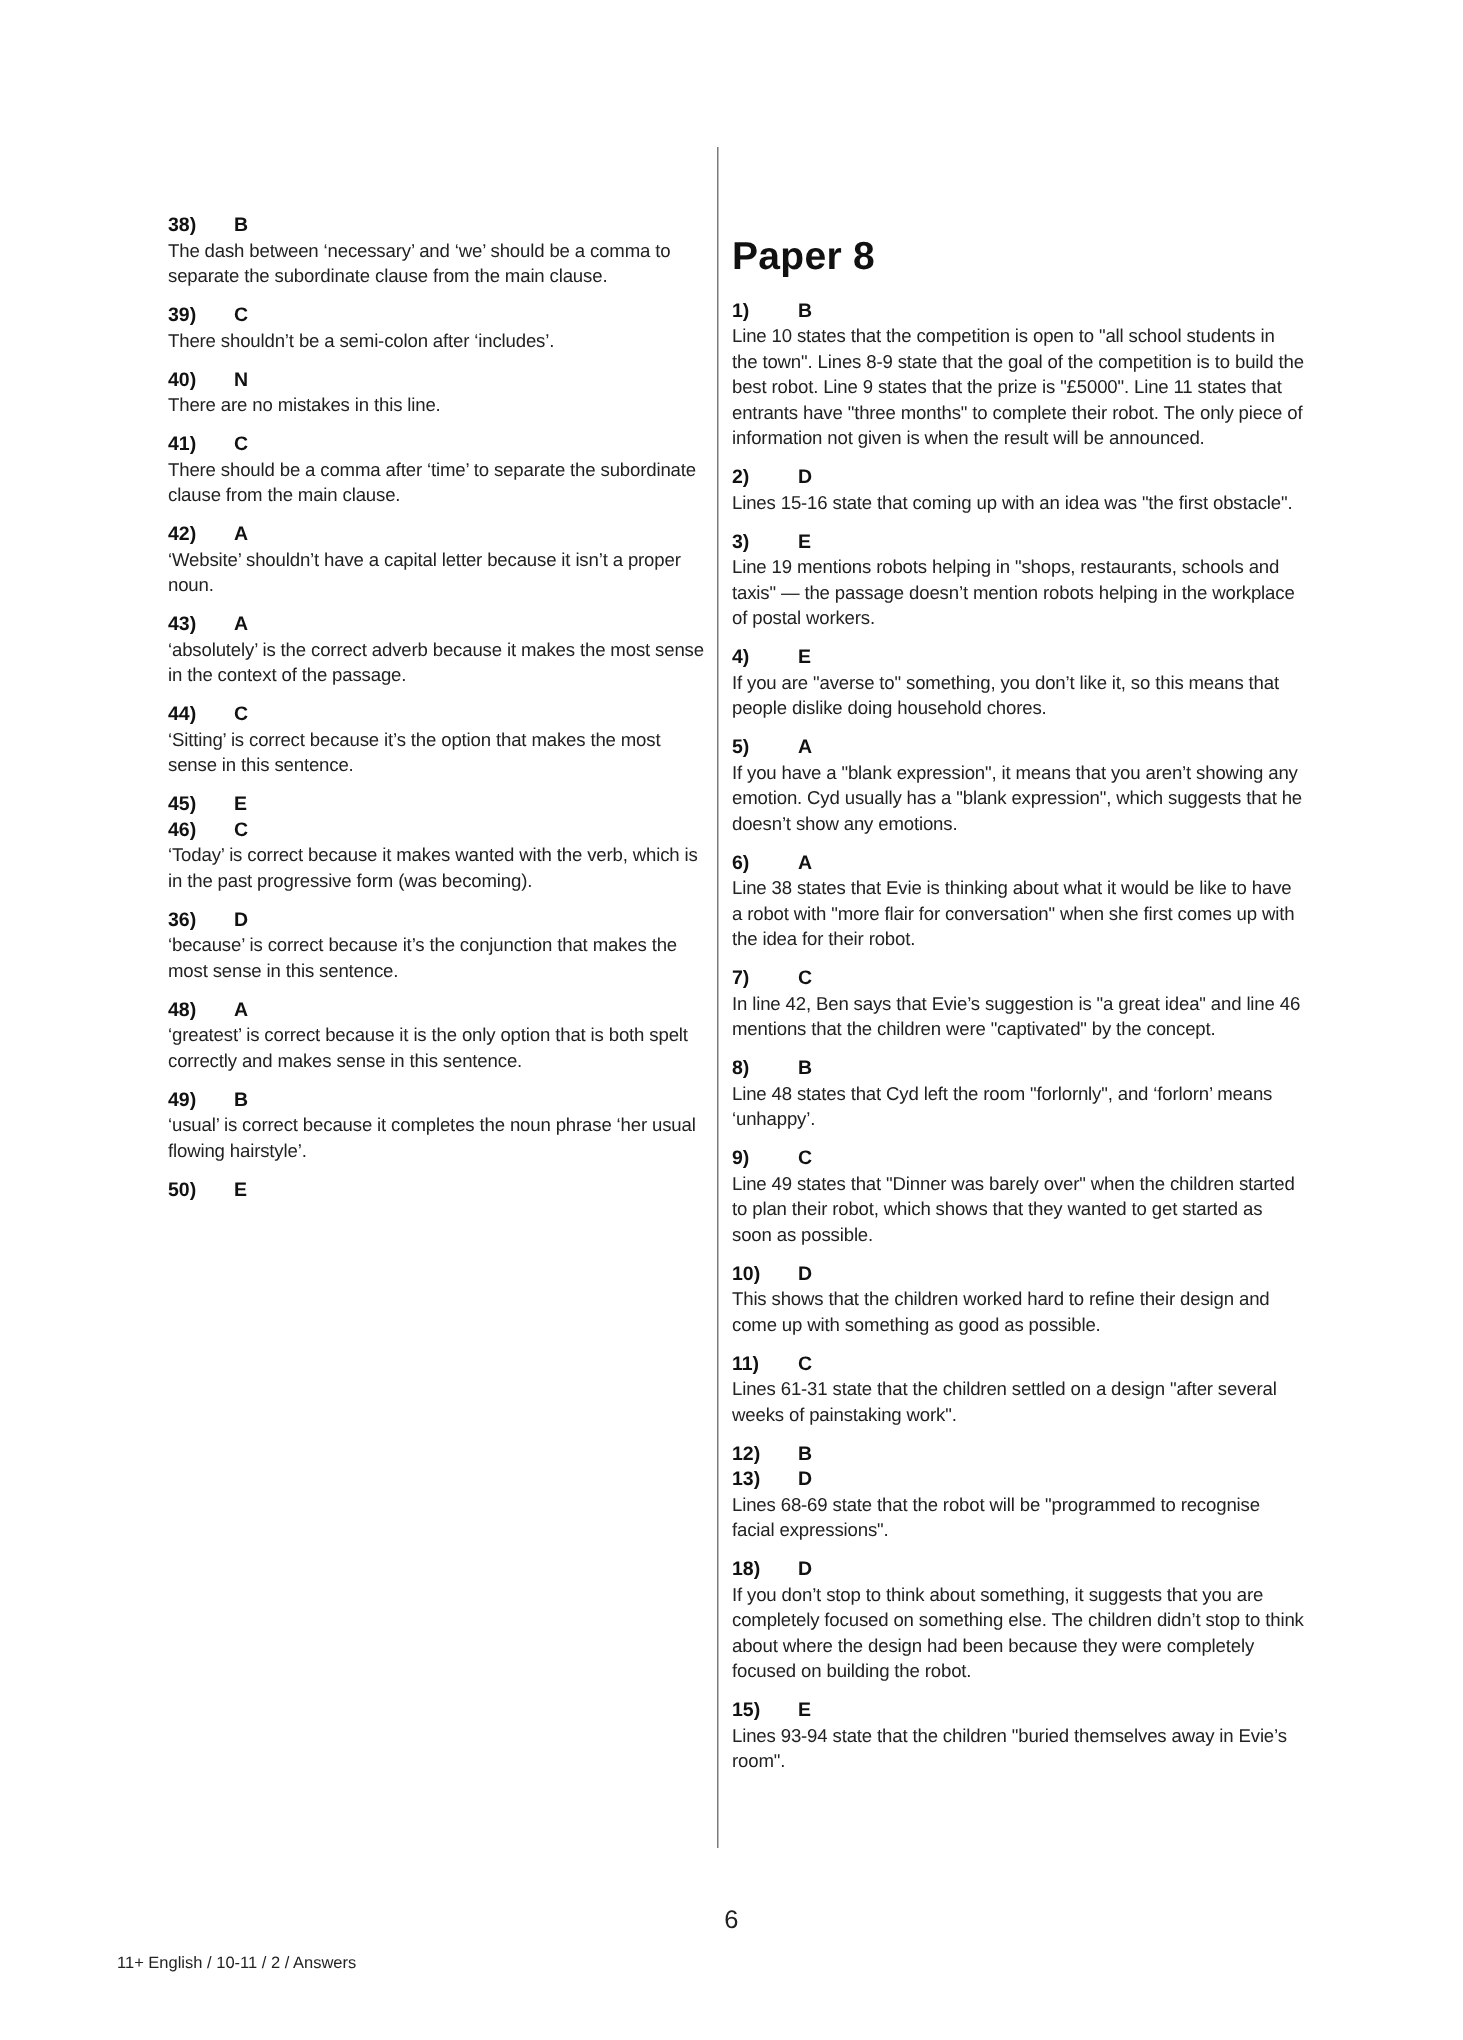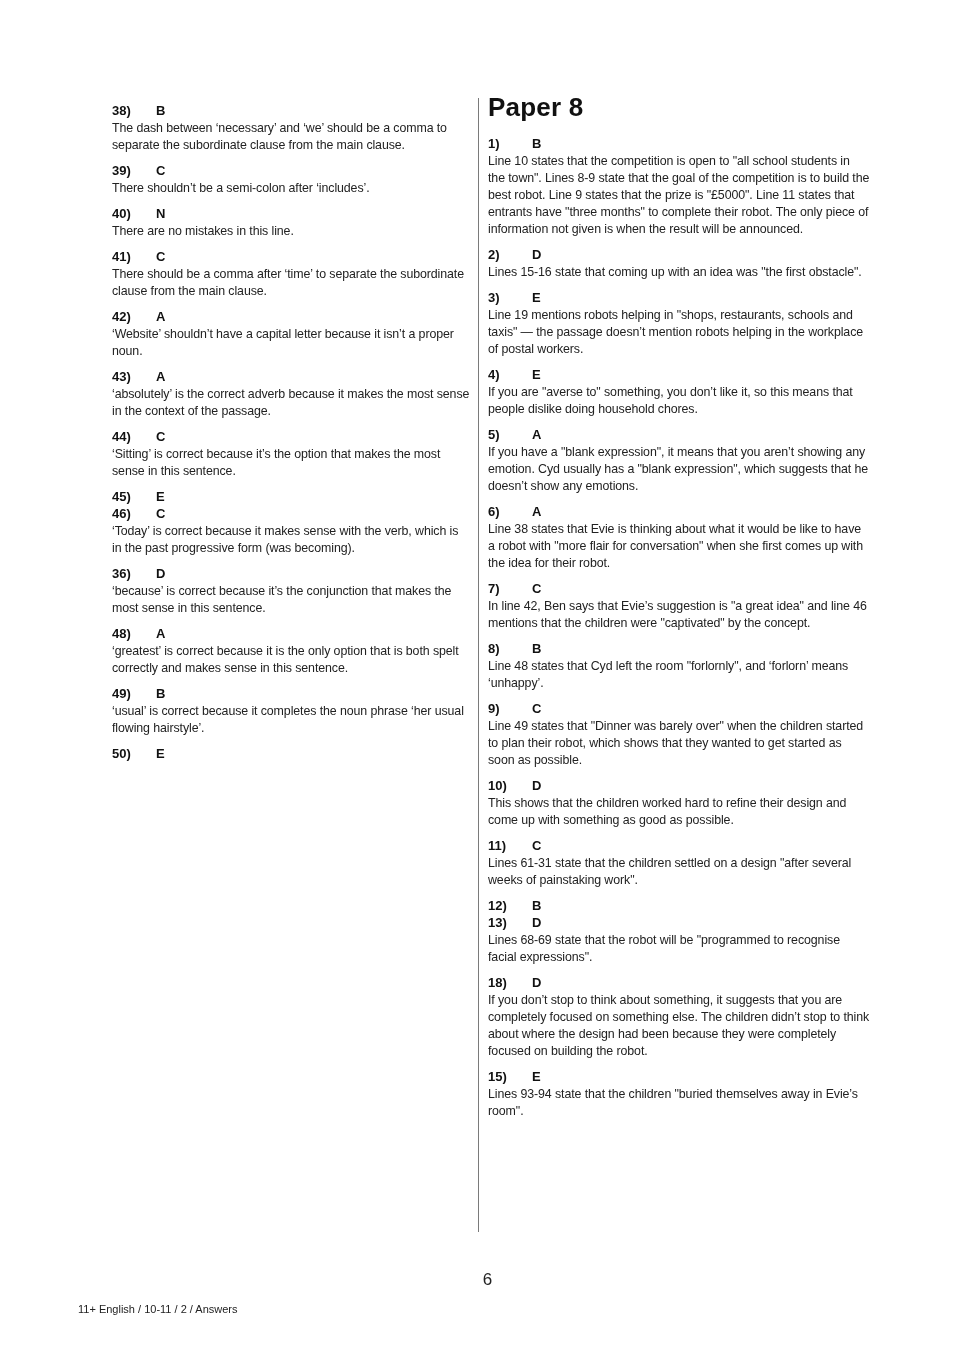--- a/index.html
+++ b/index.html
@@ -3,23 +3,23 @@
 <meta charset="utf-8">
 <style>
   * { margin:0; padding:0; box-sizing:border-box; }
   html,body { background:#ffffff; }
   body {
     width:975px; height:1360px; position:relative; overflow:hidden;
     font-family:"Liberation Sans", sans-serif; color:#1c1c1c;
   }
   .page { position:absolute; inset:0; background:#ffffff; }
 
-  .col { position:absolute; }
+  .col { position:absolute;margin-top:39px; }
   .col-left  { left:112px; top:102px; width:358px; }
-  .col-right { left:488px; top:92px;  width:382px; }
+  .col-right { left:488px; top:116px;  width:382px; }
 
   .divider {
     position:absolute; left:478px; top:98px; width:1px; height:1134px;
     background:#7a7a7a;
   }
 
   .paper-title {
     font-size:26px; font-weight:bold; letter-spacing:0.2px;
     margin-bottom:12px; color:#111;
     font-family:"Liberation Sans", sans-serif;
@@ -108,21 +108,21 @@
           <div class="qa-head">
             <span class="qnum">45)</span>
             <span class="qletter">E</span>
           </div>
         </div>
         <div class="qa">
           <div class="qa-head">
             <span class="qnum">46)</span>
             <span class="qletter">C</span>
           </div>
-          <div class="qtext">‘Today’ is correct because it makes sense with the verb, which is in the past progressive form (was becoming).</div>
+          <div class="qtext">‘Today’ is correct because it makes wanted with the verb, which is in the past progressive form (was becoming).</div>
         </div>
         <div class="qa">
           <div class="qa-head">
             <span class="qnum">36)</span>
             <span class="qletter">D</span>
           </div>
           <div class="qtext">‘because’ is correct because it’s the conjunction that makes the most sense in this sentence.</div>
         </div>
         <div class="qa">
           <div class="qa-head">

